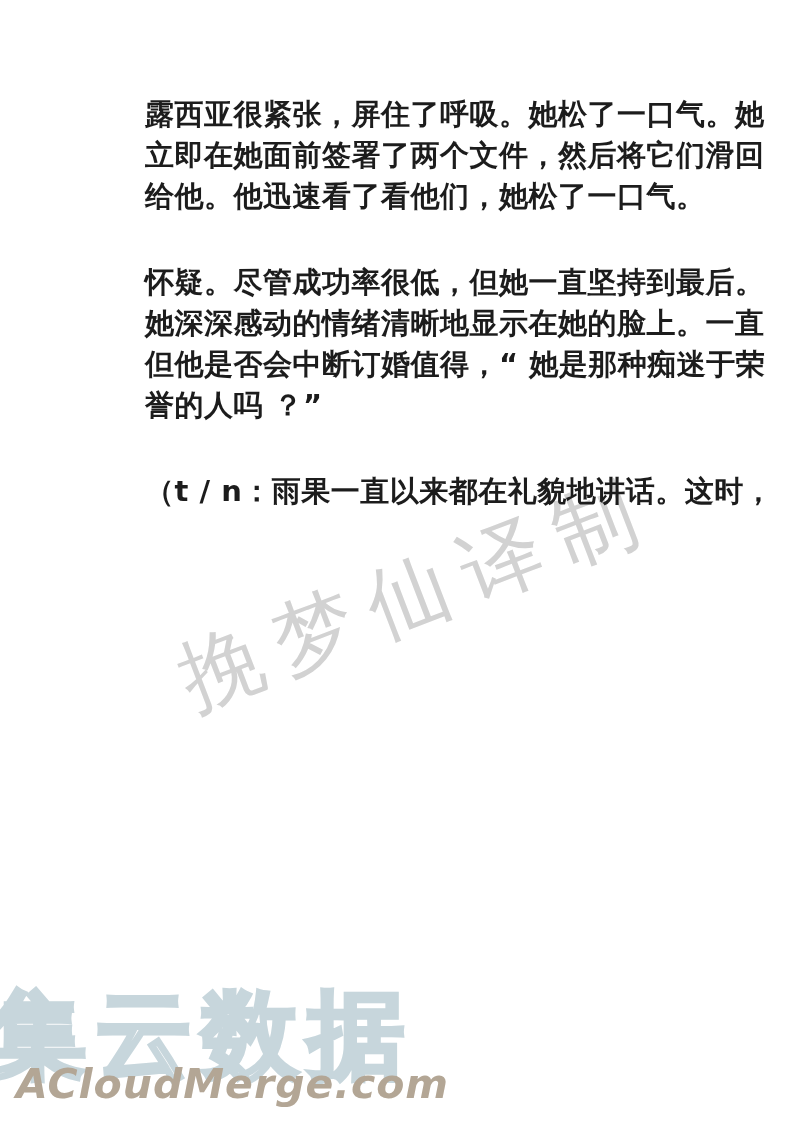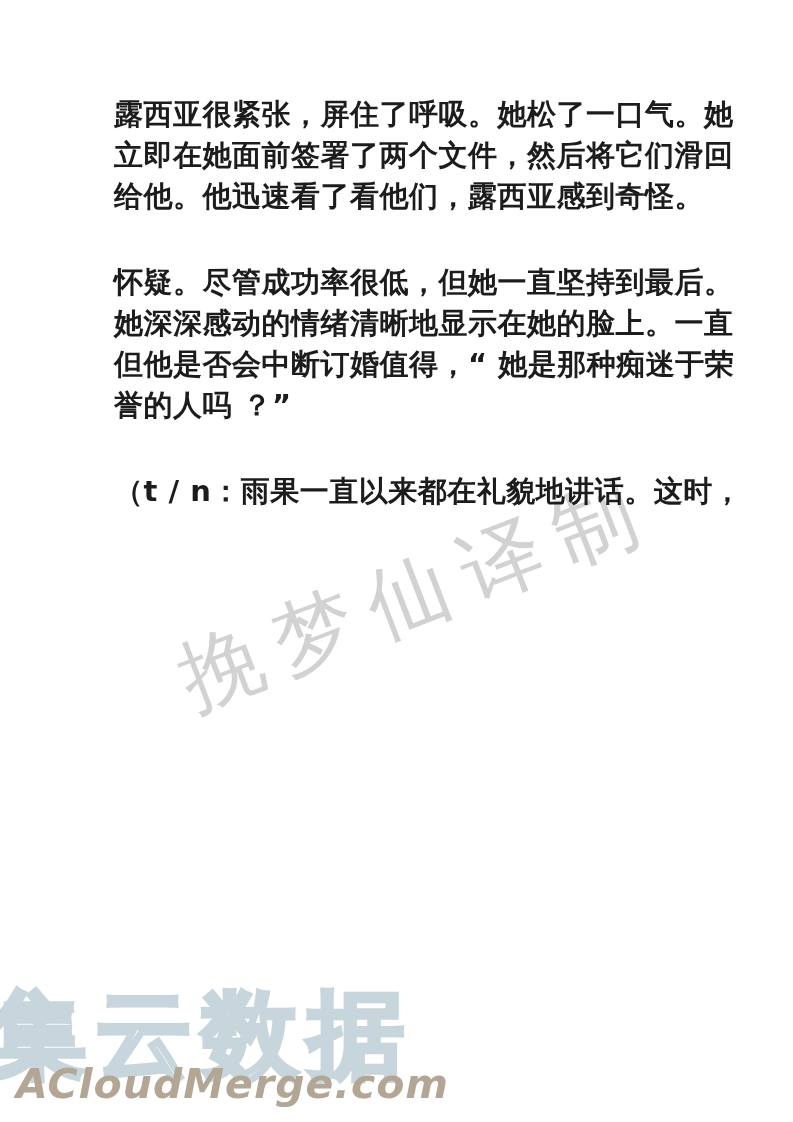--- a/index.html
+++ b/index.html
@@ -11,21 +11,21 @@
     background: #ffffff;
     overflow: hidden;
     font-family: "DejaVu Sans", "Liberation Sans", sans-serif;
   }
   .content {
     position: relative;
     z-index: 2;
     padding: 94px 110px 0 114px;
     color: #1c1c1c;
   }
-  .paragraph { margin-bottom: 45px; }
+  .paragraph { margin-bottom: 45px; margin-left: 31px; }
   .line {
     font-size: 29px;
     line-height: 41px;
     font-weight: bold;
     letter-spacing: 0.5px;
     white-space: nowrap;
     color: #1c1c1c;
   }
   
   .wm-diagonal {
@@ -79,21 +79,21 @@
 
 <div class="page">
 
   <div class="wm-diagonal">挽梦仙译制</div>
 
   <div class="content">
 
     <div class="paragraph">
       <div class="line">露西亚很紧张，屏住了呼吸。她松了一口气。她</div>
       <div class="line">立即在她面前签署了两个文件，然后将它们滑回</div>
-      <div class="line">给他。他迅速看了看他们，露西亚感到奇怪。</div>
+      <div class="line">给他。他迅速看了看他们，她松了一口气。</div>
     </div>
 
 
 
 
 
     <div class="paragraph">
       <div class="line">怀疑。尽管成功率很低，但她一直坚持到最后。</div>
       <div class="line">她深深感动的情绪清晰地显示在她的脸上。一直</div>
       <div class="line">但他是否会中断订婚值得，“ 她是那种痴迷于荣</div>

